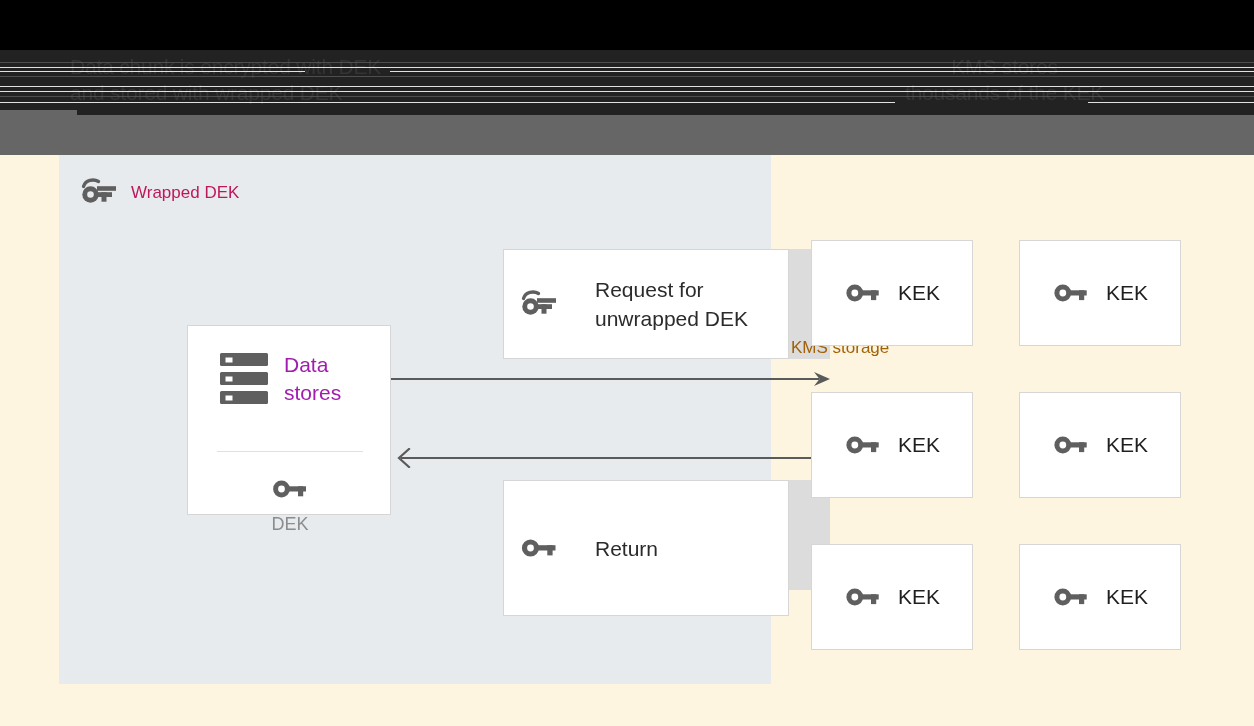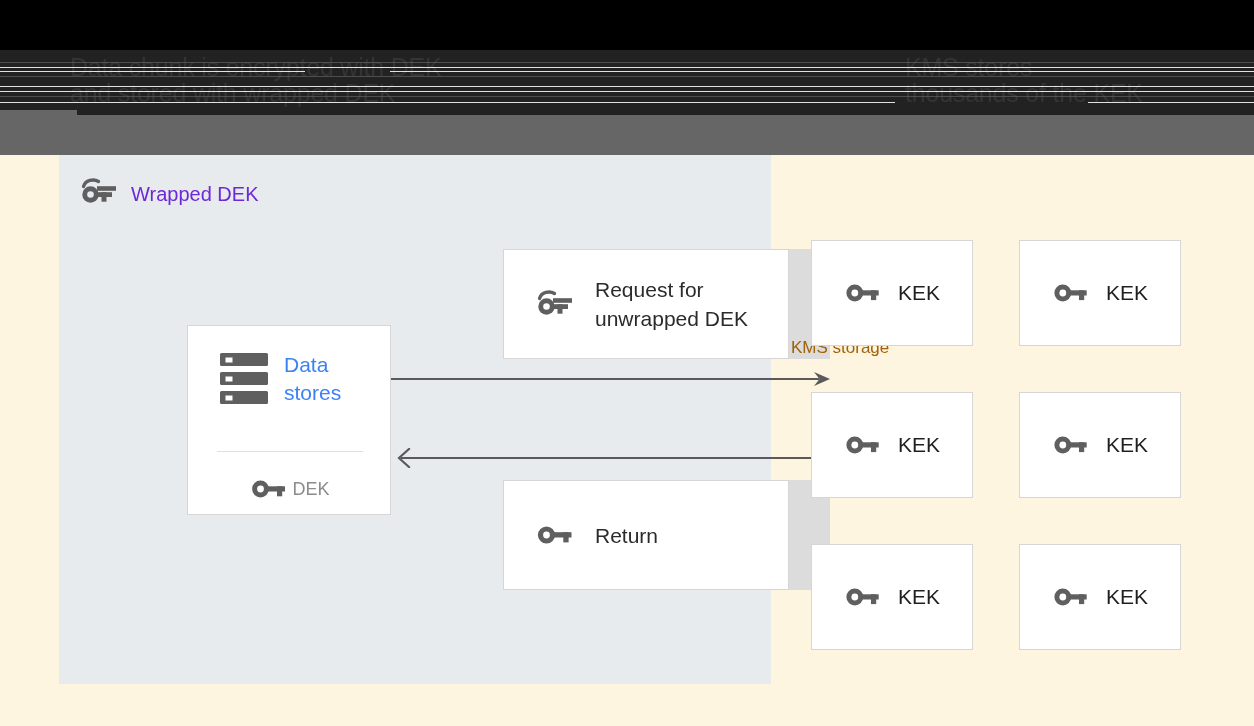--- a/index.html
+++ b/index.html
@@ -26,27 +26,27 @@
   #top-caption-band {
     position: absolute;
     left: 0; top: 50px;
     width: 1254px; height: 65px;
     background: #222222;
     overflow: hidden;
   }
   .caption-ghost {
     position: absolute;
     color: #343434;
-    font-size: 25px;
+    font-size: 21px;
     line-height: 26px;
     white-space: nowrap;
     letter-spacing: -0.2px;
   }
   #caption-left { left: 70px; top: 4px; }
-  #caption-right { left: 905px; top: 4px; }
+  #caption-right { left: 905px; top: 4px; text-align: center; }
   .scanline {
     position: absolute;
     background: #f2f2f2;
     height: 1px;
     opacity: 0.92;
   }
   .scanline.dim { background: #5e5e5e; opacity: 0.75; }
   #top-gray-band {
     position: absolute;
     left: 0; top: 115px;
@@ -69,22 +69,22 @@
   }
   #client-panel {
     position: absolute;
     left: 59px; top: 0px;
     width: 712px; height: 529px;
     background: #e8ebed;
   }
   #client-panel-title {
     position: absolute;
     left: 72px; top: 28px;
-    font-size: 20px;
-    color: #6d28d9;
+    font-size: 17px;
+    color: #be185d;
   }
   #wrapped-dek-icon {
     position: absolute;
     left: 20px; top: 22px;
     width: 40px; height: 30px;
   }
   #kms-panel-title {
     position: absolute;
     left: 791px; top: 183px;
     font-size: 17px;
@@ -104,68 +104,69 @@
     position: absolute;
     left: 0; top: 24px;
     width: 204px;
     display: flex;
     align-items: center;
     justify-content: center;
     gap: 14px;
   }
   #data-chunk-label {
     font-size: 21px;
-    color: #3b82f6;
+    color: #a21caf;
     line-height: 28px;
     width: 78px;
   }
   #data-chunk-divider {
     position: absolute;
     left: 29px; top: 125px;
     width: 146px; height: 1px;
     background: #e0e0e0;
   }
   #dek-row {
     position: absolute;
     left: 0; top: 150px;
     width: 204px;
     display: flex;
     align-items: center;
     justify-content: center;
-    gap: 4px;
+    gap: 12px;
+    flex-direction: column;
   }
   #dek-label {
     font-size: 18px;
     color: #8c8c8c;
   }
 
   
   .message-card {
     position: absolute;
     background: #ffffff;
     border: 1px solid #d6d6d6;
     box-sizing: border-box;
     display: flex;
     align-items: center;
-    padding-left: 31px;
-    gap: 20px;
+    padding-left: 15px;
+    gap: 36px;
   }
   .message-card-shadow {
     position: absolute;
     background: #dcdcdc;
   }
   .message-card-label {
     font-size: 21px;
     line-height: 29px;
     color: #2b2b2b;
     width: 185px;
   }
   #request-card { left: 444px; top: 94px; width: 286px; height: 110px; }
   #request-card-shadow { left: 730px; top: 94px; width: 41px; height: 110px; }
-  #return-card  { left: 444px; top: 325px; width: 286px; height: 110px; }
+  #return-card  { left: 444px; top: 325px; width: 286px; height: 136px; }
   #return-card-shadow { left: 730px; top: 325px; width: 41px; height: 110px; }
 
   
   #arrow-request {
     position: absolute;
     left: 332px; top: 216px;
     width: 439px; height: 16px;
   }
   #arrow-return {
     position: absolute;

